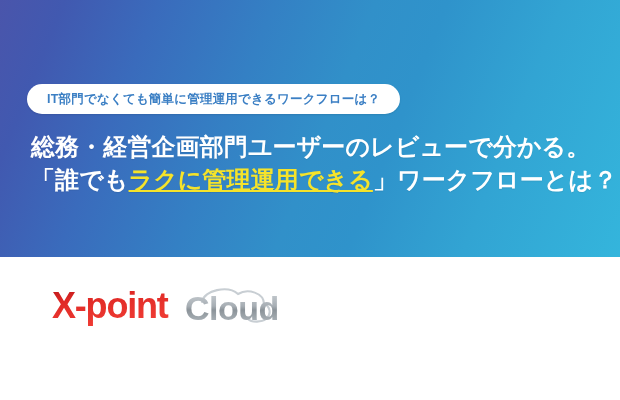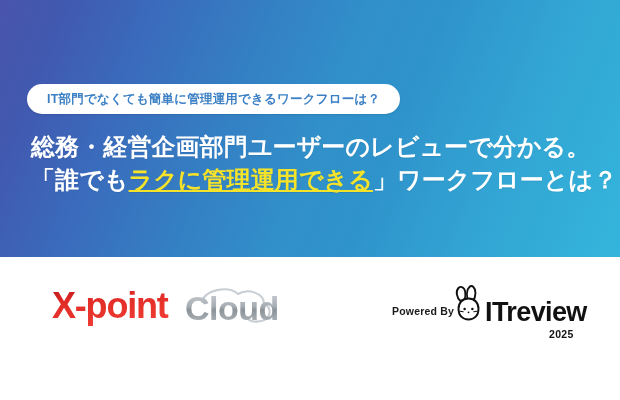--- a/index.html
+++ b/index.html
@@ -187,41 +187,14 @@
 
       <path d="M150 20 C152 8, 176 3, 186 12 C196 6, 212 11, 212 22 C218 24, 220 32, 214 37
                C210 40, 200 41, 196 37" fill="none" stroke="#c8ced3" stroke-width="2.1" stroke-linecap="round"></path>
 
       <text x="0" y="36" font-family="'Liberation Sans','DejaVu Sans',sans-serif" font-size="36" font-weight="700" fill="url(#redGrad)" letter-spacing="-1.2">X-point</text>
 
       <text x="133" y="38" font-family="'Liberation Sans','DejaVu Sans',sans-serif" font-size="34" font-weight="700" fill="url(#silverGrad)" letter-spacing="-0.5">Cloud</text>
     </svg>
   </div>
 
-  <div class="itreview">
-    <span class="powered-by">Powered By</span>
-
-    <span class="rabbit-icon">
-      <svg width="30" height="38" viewBox="0 0 30 38">
-
-        <path d="M6.5 17 C2.5 13.5, 1.5 7, 4.5 4 C7 1.6, 10.5 3.5, 11.2 7.5
-                 C11.7 10.5, 11.4 13, 10.6 15.5 Z" fill="#ffffff" stroke="#111111" stroke-width="1.9" stroke-linejoin="round"></path>
-
-        <path d="M14 16.5 C12.5 11.5, 12.6 5.5, 15.4 3 C18.2 0.6, 21.2 3.5, 21.4 8.5
-                 C21.6 12, 20.4 15, 19 17 Z" fill="#ffffff" stroke="#111111" stroke-width="1.9" stroke-linejoin="round"></path>
-
-        <path d="M14.5 14.5 C20.8 14.5, 24.5 19, 24.5 25 C24.5 31.5, 20.5 35.5, 14.5 35.5
-                 C8.5 35.5, 4.5 31.5, 4.5 25 C4.5 19, 8.2 14.5, 14.5 14.5 Z" fill="#ffffff" stroke="#111111" stroke-width="1.9" stroke-linejoin="round"></path>
-
-        <circle cx="10.6" cy="25" r="1.25" fill="#111111"></circle>
-        <circle cx="18.4" cy="25" r="1.25" fill="#111111"></circle>
-
-        <circle cx="14.5" cy="28.3" r="0.9" fill="#111111"></circle>
-
-        <path d="M6.2 27.2 L9.2 27.8 M22.8 27.2 L19.8 27.8" stroke="#111111" stroke-width="1.1" stroke-linecap="round"></path>
-      </svg>
-    </span>
-
-    <span class="itreview-word">ITreview</span>
-    <span class="itreview-year">2025</span>
-  </div>
 
 </div>
 
 </body></html>

